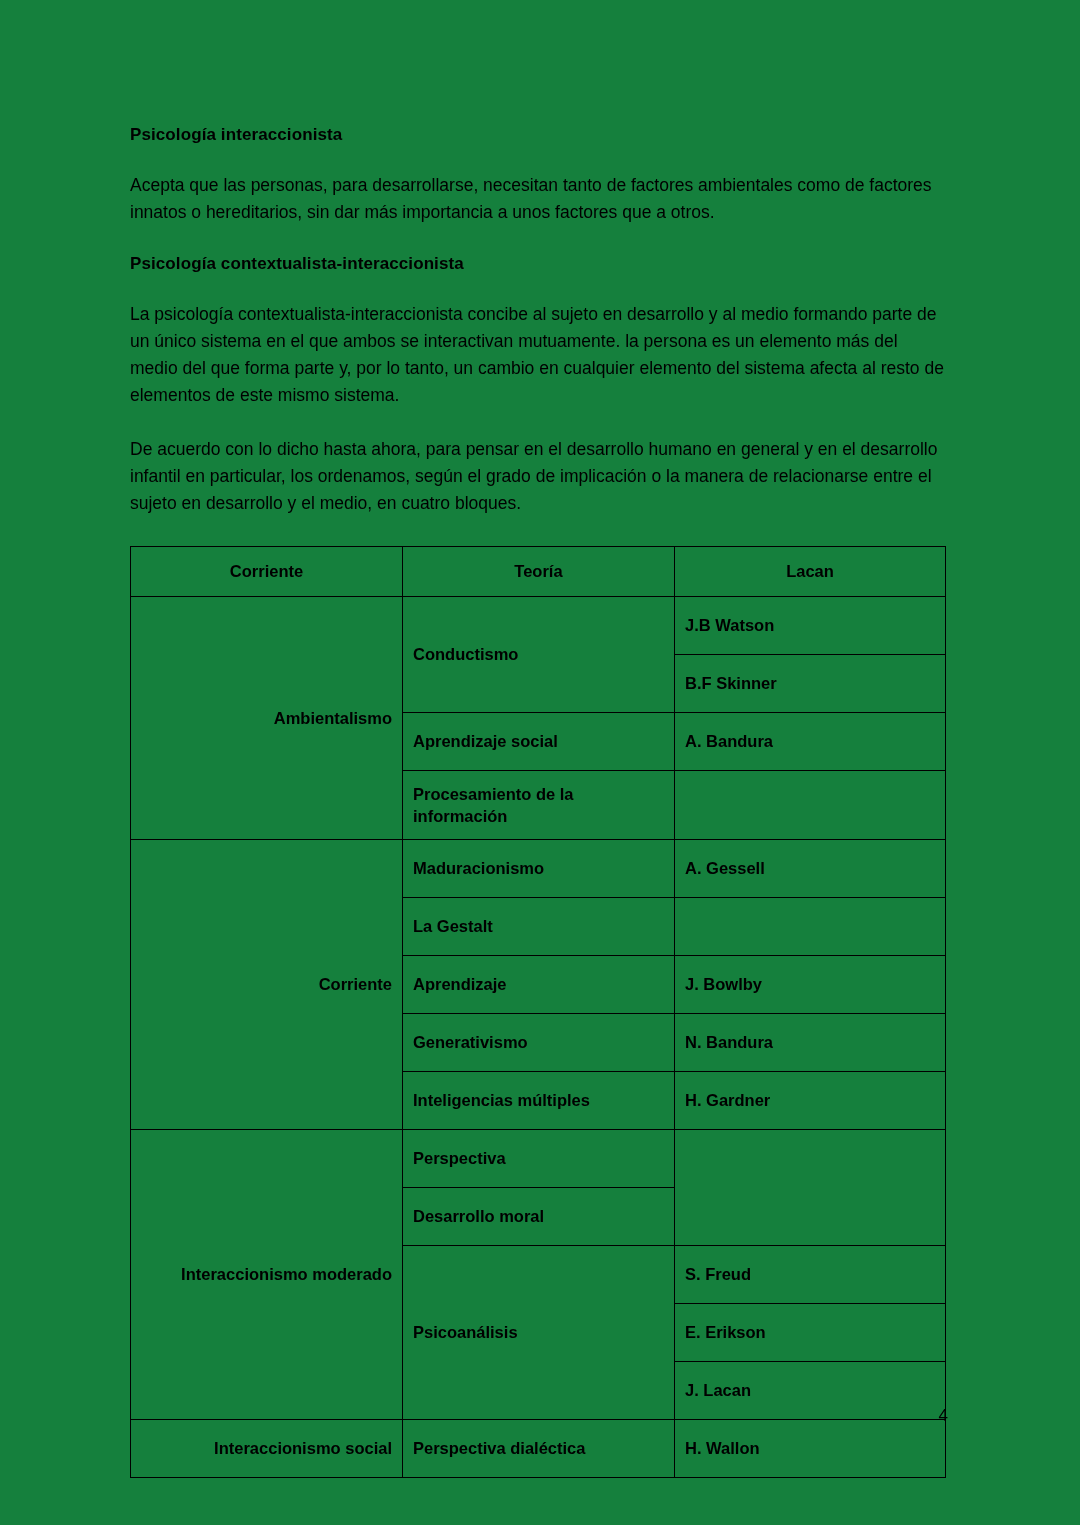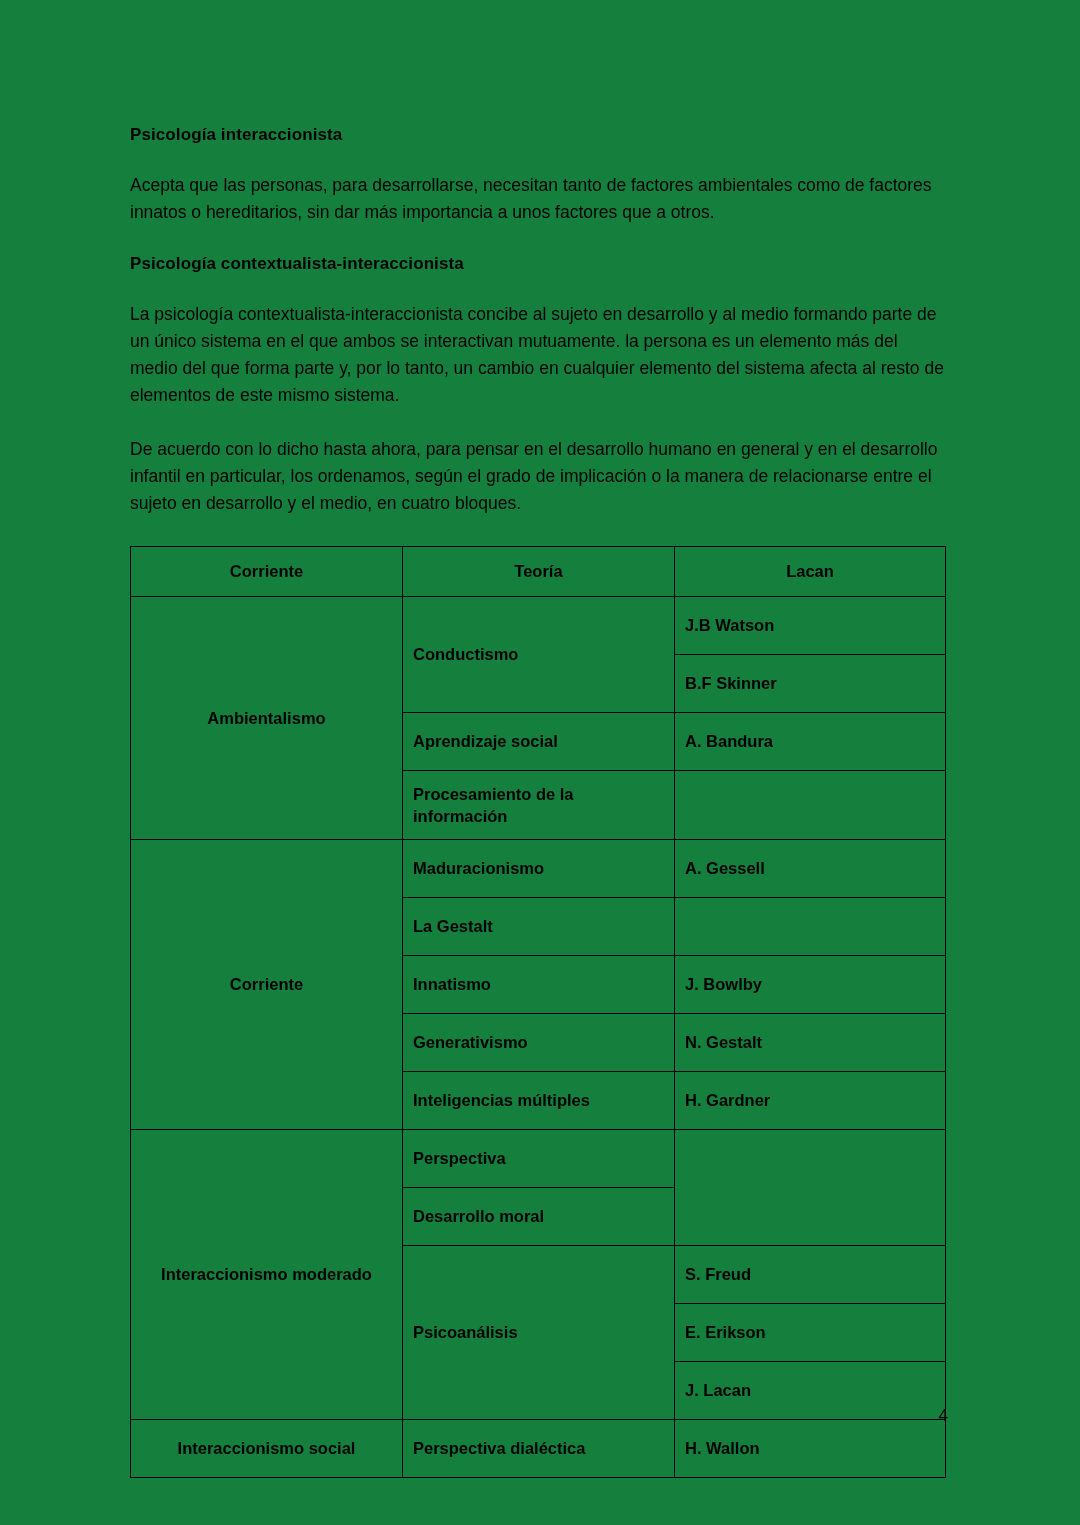--- a/index.html
+++ b/index.html
@@ -72,23 +72,23 @@
     font-weight: bold;
     height: 46px;
     padding: 4px 8px;
   }
   table.theory-table td.teoria-cell,
   table.theory-table td.autor-cell {
     text-align: left;
     padding: 8px 10px;
   }
   table.theory-table td.corriente-cell {
-    text-align: center;
-    font-weight: bold;
-    padding: 8px 16px;
+    text-align: right;
+    font-weight: bold;
+    padding: 8px 10px;
   }
 
   
   tr.h41 > td, tr.h41 > th { height: 41px; }
   tr.h52 > td { height: 52px; }
 
   .cell-empty { min-height: 22px; }
 
   
   td.corriente-cell.v-mid    { vertical-align: middle; }
@@ -156,26 +156,26 @@
         <tr class="h41">
           <td class="corriente-cell v-mid" rowspan="5">Corriente</td>
           <td class="teoria-cell">Maduracionismo</td>
           <td class="autor-cell">A. Gessell</td>
         </tr>
         <tr class="h41">
           <td class="teoria-cell">La Gestalt</td>
           <td class="autor-cell cell-empty"></td>
         </tr>
         <tr class="h41">
-          <td class="teoria-cell">Innatismo</td>
+          <td class="teoria-cell">Aprendizaje</td>
           <td class="autor-cell">J. Bowlby</td>
         </tr>
         <tr class="h41">
           <td class="teoria-cell">Generativismo</td>
-          <td class="autor-cell">N. Gestalt</td>
+          <td class="autor-cell">N. Bandura</td>
         </tr>
         <tr class="h41">
           <td class="teoria-cell">Inteligencias múltiples</td>
           <td class="autor-cell">H. Gardner</td>
         </tr>
 
         <tr class="h41">
           <td class="corriente-cell v-mid" rowspan="5">Interaccionismo moderado</td>
           <td class="teoria-cell">Perspectiva</td>
           <td class="autor-cell cell-empty" rowspan="2"></td>

